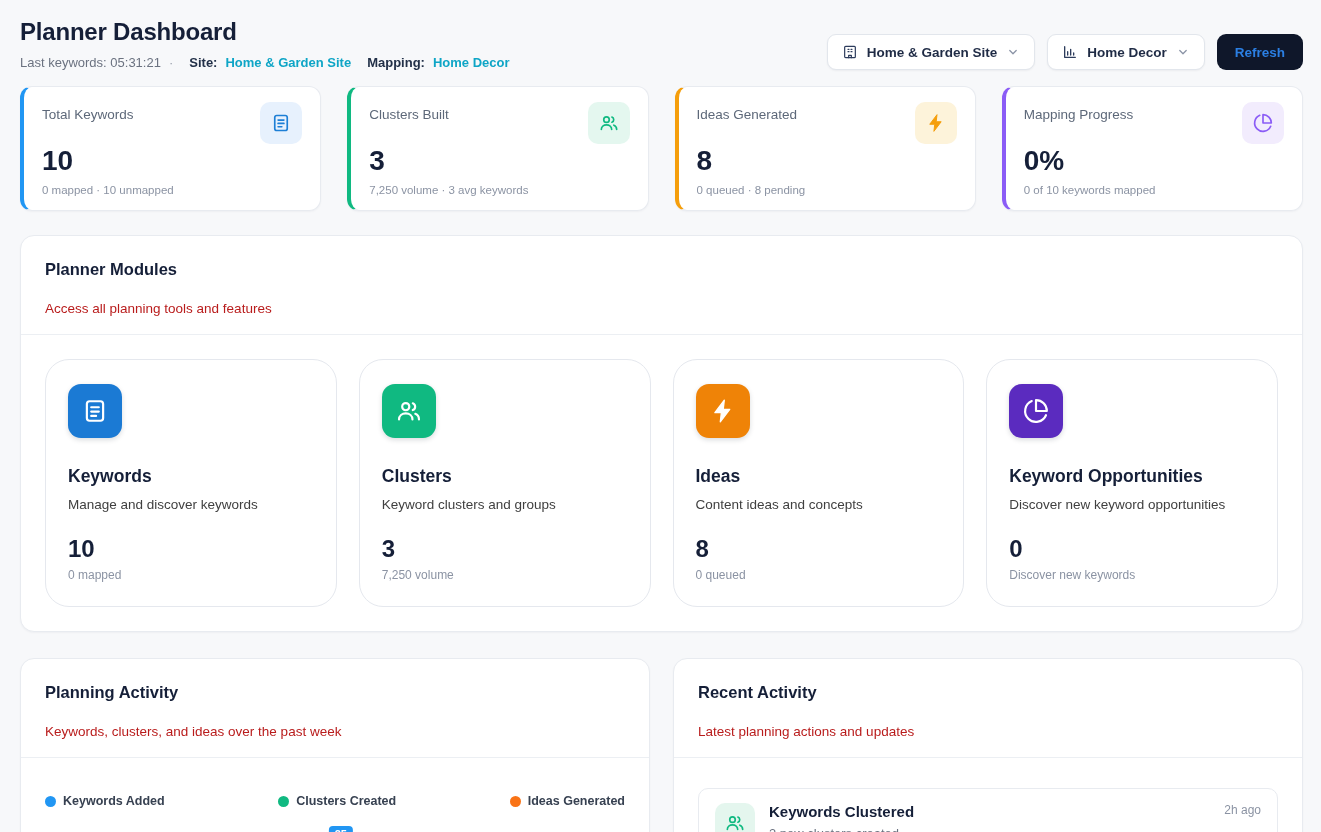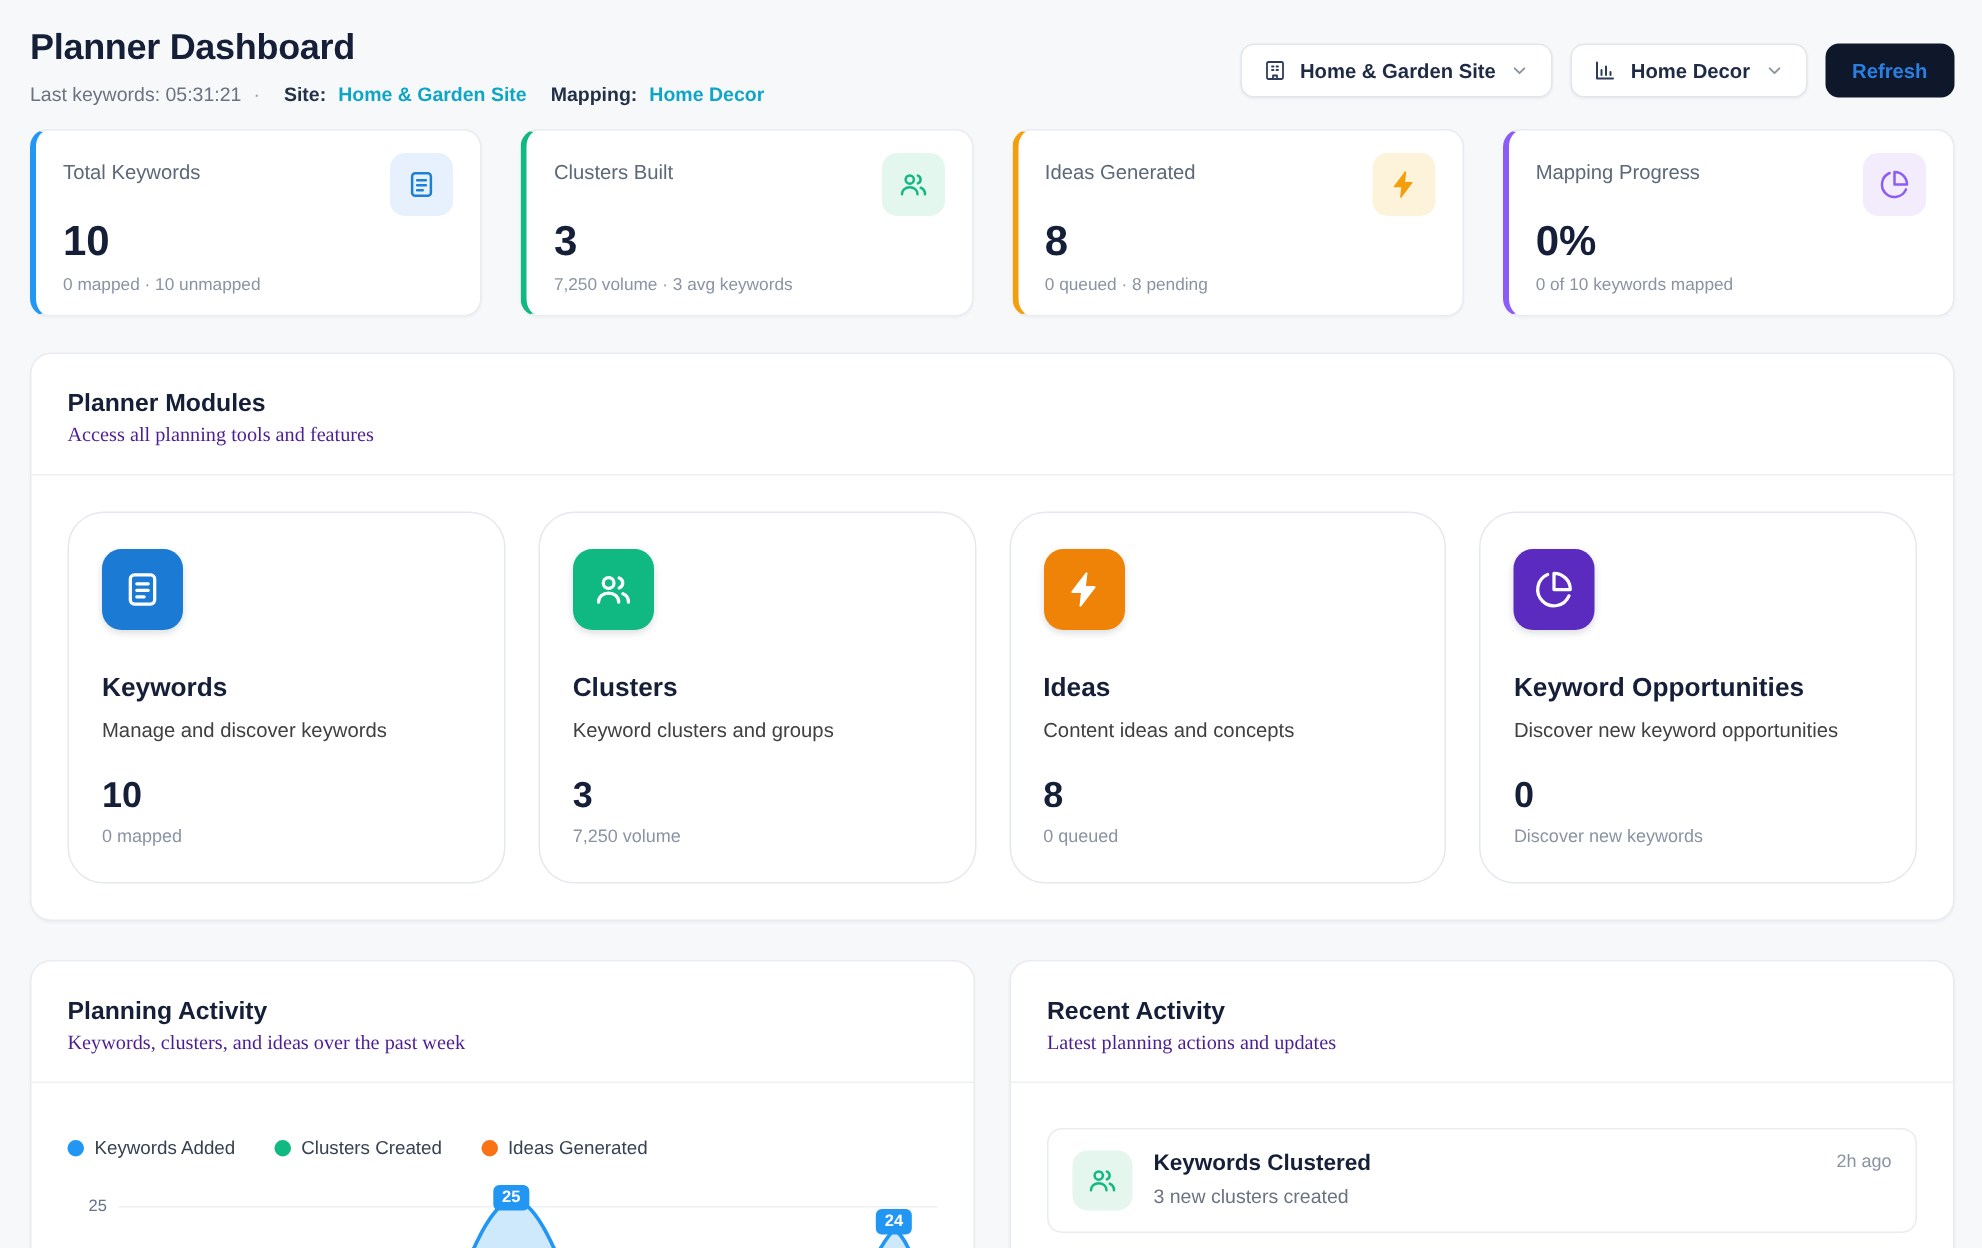--- a/index.html
+++ b/index.html
@@ -5,21 +5,21 @@
   * { margin:0; padding:0; box-sizing:border-box; }
   html,body { width:1321px; height:832px; overflow:hidden; }
   body {
     background:#f7f8fa;
     font-family:"Liberation Sans","DejaVu Sans",sans-serif;
     color:#17213c;
   }
   .page { padding:18px 18px 0 20px; }
 
   
-  .topbar { display:flex; justify-content:space-between; align-items:center; }
+  .topbar { display:flex; justify-content:space-between; align-items:flex-end; }
   .page-title { font-size:24px; font-weight:800; letter-spacing:-0.2px; color:#151f38; }
   .meta-line { margin-top:9px; font-size:13px; display:flex; align-items:center; gap:8px; }
   .meta-gray { color:#6b7280; }
   .meta-dot { color:#9aa1ad; }
   .meta-label { color:#223048; font-weight:700; margin-left:8px; }
   .meta-link { color:#0ea5c6; font-weight:700; cursor:pointer; }
   .topbar-right { display:flex; gap:12px; margin-top:6px; }
   .select-btn {
     display:flex; align-items:center; gap:9px;
     background:#fff; border:1px solid #e2e6ec; border-radius:9px;
@@ -49,37 +49,37 @@
   .stat-ic { width:42px; height:42px; border-radius:10px; display:grid; place-items:center; }
   .stat-value { font-size:28px; font-weight:800; color:#151f38; margin-top:2px; line-height:1.1; }
   .stat-caption { font-size:11.5px; color:#8b93a3; margin-top:7px; }
 
   
   .panel {
     background:#fff; border:1px solid #e8ebf0; border-radius:14px;
     padding:24px; margin-top:24px; box-shadow:0 1px 2px rgba(16,24,40,.04);
   }
   .panel-title { font-size:16.5px; font-weight:700; color:#151f38; }
-  .panel-sub { font-size:13.5px; color:#4c1d95; margin-top:3px;font-family:Liberation Serif, serif; }
+  .panel-sub { font-size:13.5px; color:#b91c1c; margin-top:22px; }
   .panel-divider { height:1px; background:#eceff3; margin:18px -24px 0; }
 
   
   .modules-grid { display:grid; grid-template-columns:repeat(4,1fr); gap:22px; margin-top:24px; }
   .module-card { background:#fff; border:1px solid #e5e8ee; border-radius:24px; padding:24px 22px; cursor:pointer; }
   .module-ic { width:54px; height:54px; border-radius:13px; display:grid; place-items:center; color:#fff; box-shadow:0 2px 5px rgba(16,24,40,.15); }
   .module-title { font-size:17.5px; font-weight:800; color:#151f38; margin-top:28px; }
   .module-desc { font-size:13.5px; color:#404040; margin-top:10px; }
   .module-value { font-size:24px; font-weight:800; color:#151f38; margin-top:24px; line-height:1.1; }
   .module-caption { font-size:12px; color:#8b93a3; margin-top:6px; }
 
   
   .bottom-row { display:grid; grid-template-columns:1fr 1fr; gap:23px; margin-top:2px; }
   .bottom-row .panel { height:430px; }
 
-  .legend { display:flex; justify-content:flex-start; gap:26px; margin-top:36px; font-size:12.5px; color:#374151; }
+  .legend { display:flex; justify-content:space-between; gap:26px; margin-top:36px; font-size:12.5px; color:#374151;font-weight:bold; }
   .legend-item { display:flex; align-items:center; gap:7px; cursor:pointer; }
   .dot { width:11px; height:11px; border-radius:50%; display:inline-block; }
 
   .chart-wrap { position:relative; margin-top:12px; height:150px; }
   .y-tick { position:absolute; left:14px; top:14px; font-size:11px; color:#64748b; }
   .gridline { position:absolute; left:34px; right:0; top:20px; height:1px; background:#edf0f4; }
   .chart-svg { position:absolute; left:34px; top:0; width:calc(100% - 34px); height:130px; }
   .pt-badge {
     position:absolute; transform:translateX(-50%);
     background:#2196f3; color:#fff; font-size:11px; font-weight:700;

